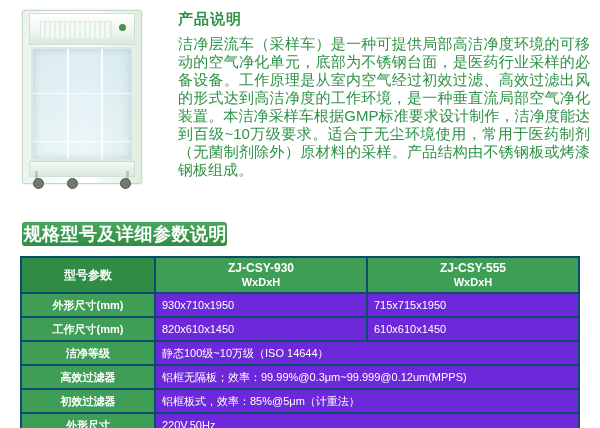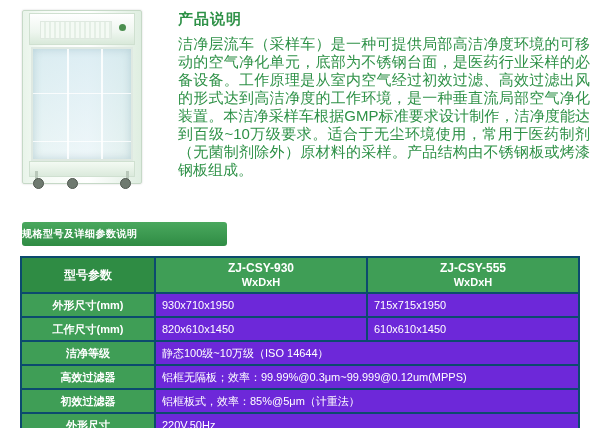--- a/index.html
+++ b/index.html
@@ -141,24 +141,24 @@
   
   #spec-banner {
     position: absolute;
     left: 22px;
     top: 222px;
     width: 205px;
     height: 24px;
     background: linear-gradient(180deg,#4aa85e 0%, #2f8c44 100%);
     border-radius: 3px;
     color: #ffffff;
-    font-size: 10px;
+    font-size: 18px;
     font-weight: bold;
     line-height: 24px;
-    text-align: left;
+    text-align: right;
     letter-spacing: .5px;
   }
 
   
   #spec-table {
     position: absolute;
     left: 20px;
     top: 256px;
     width: 560px;
     border-collapse: collapse;

